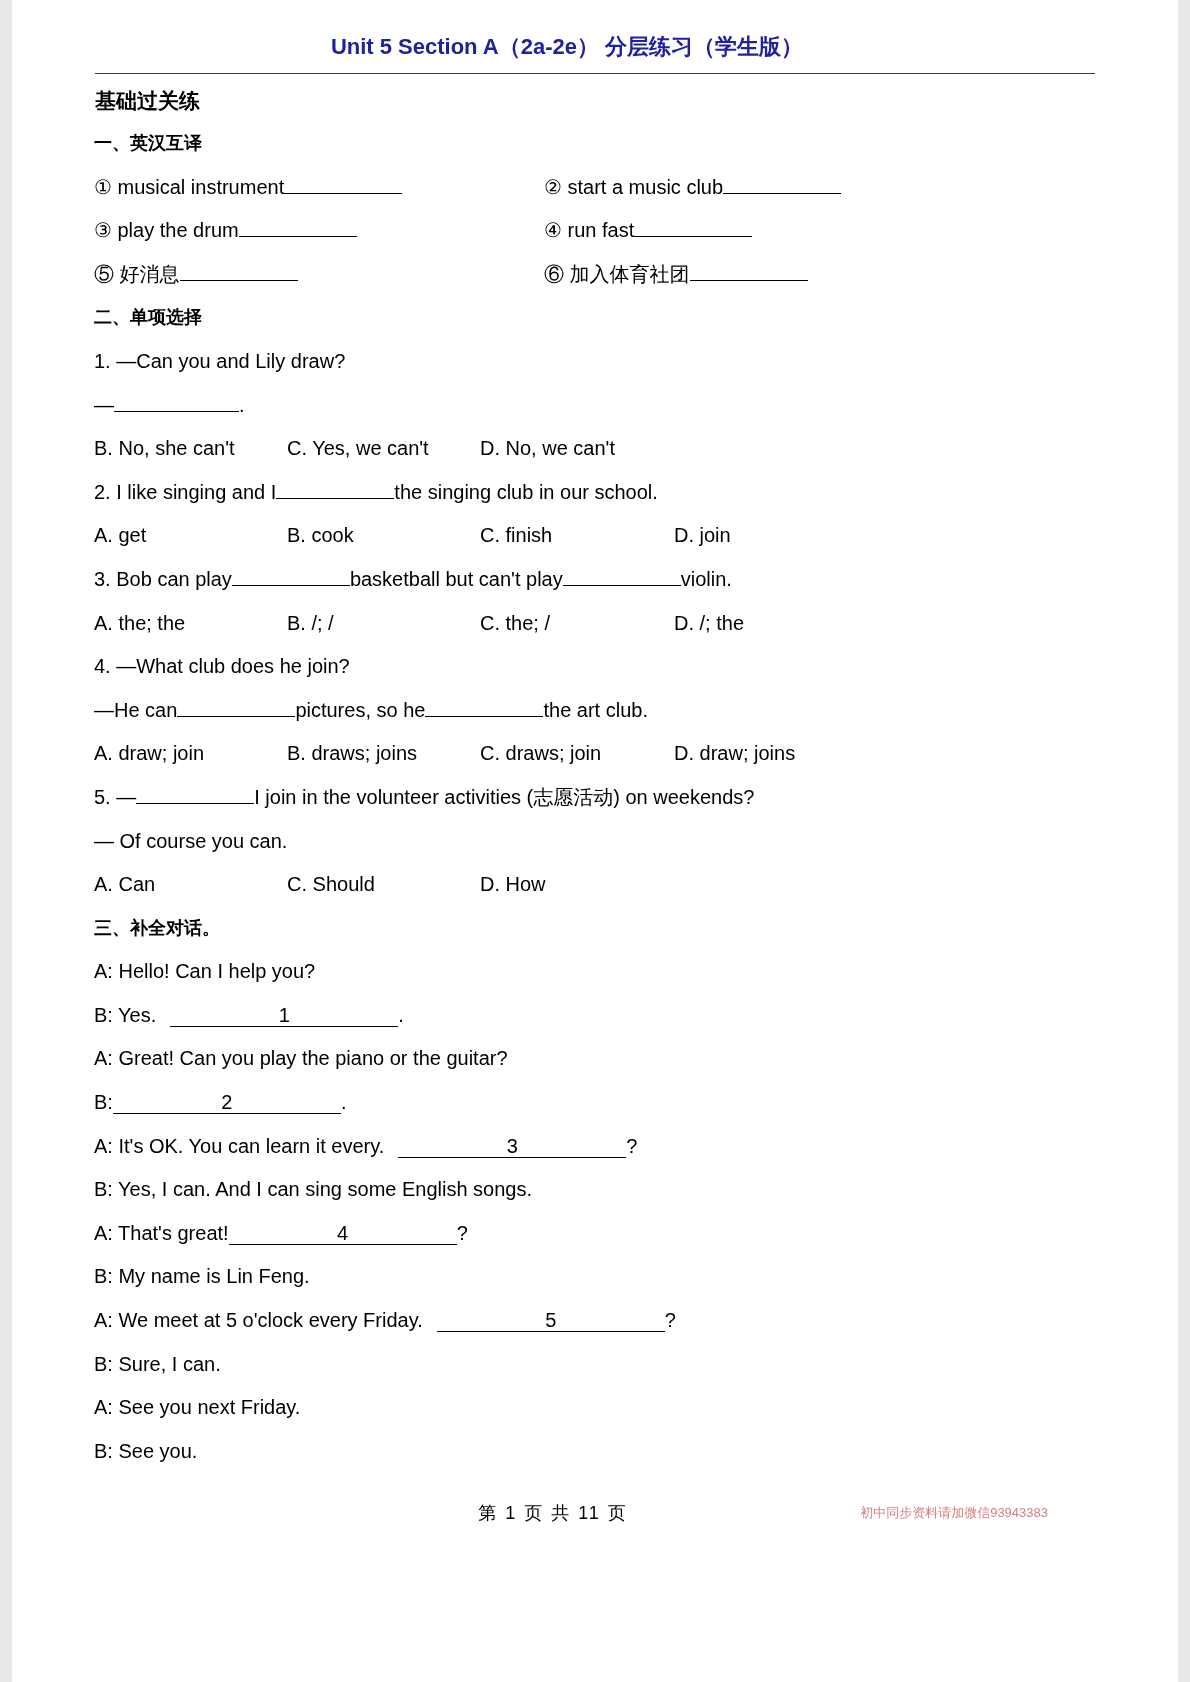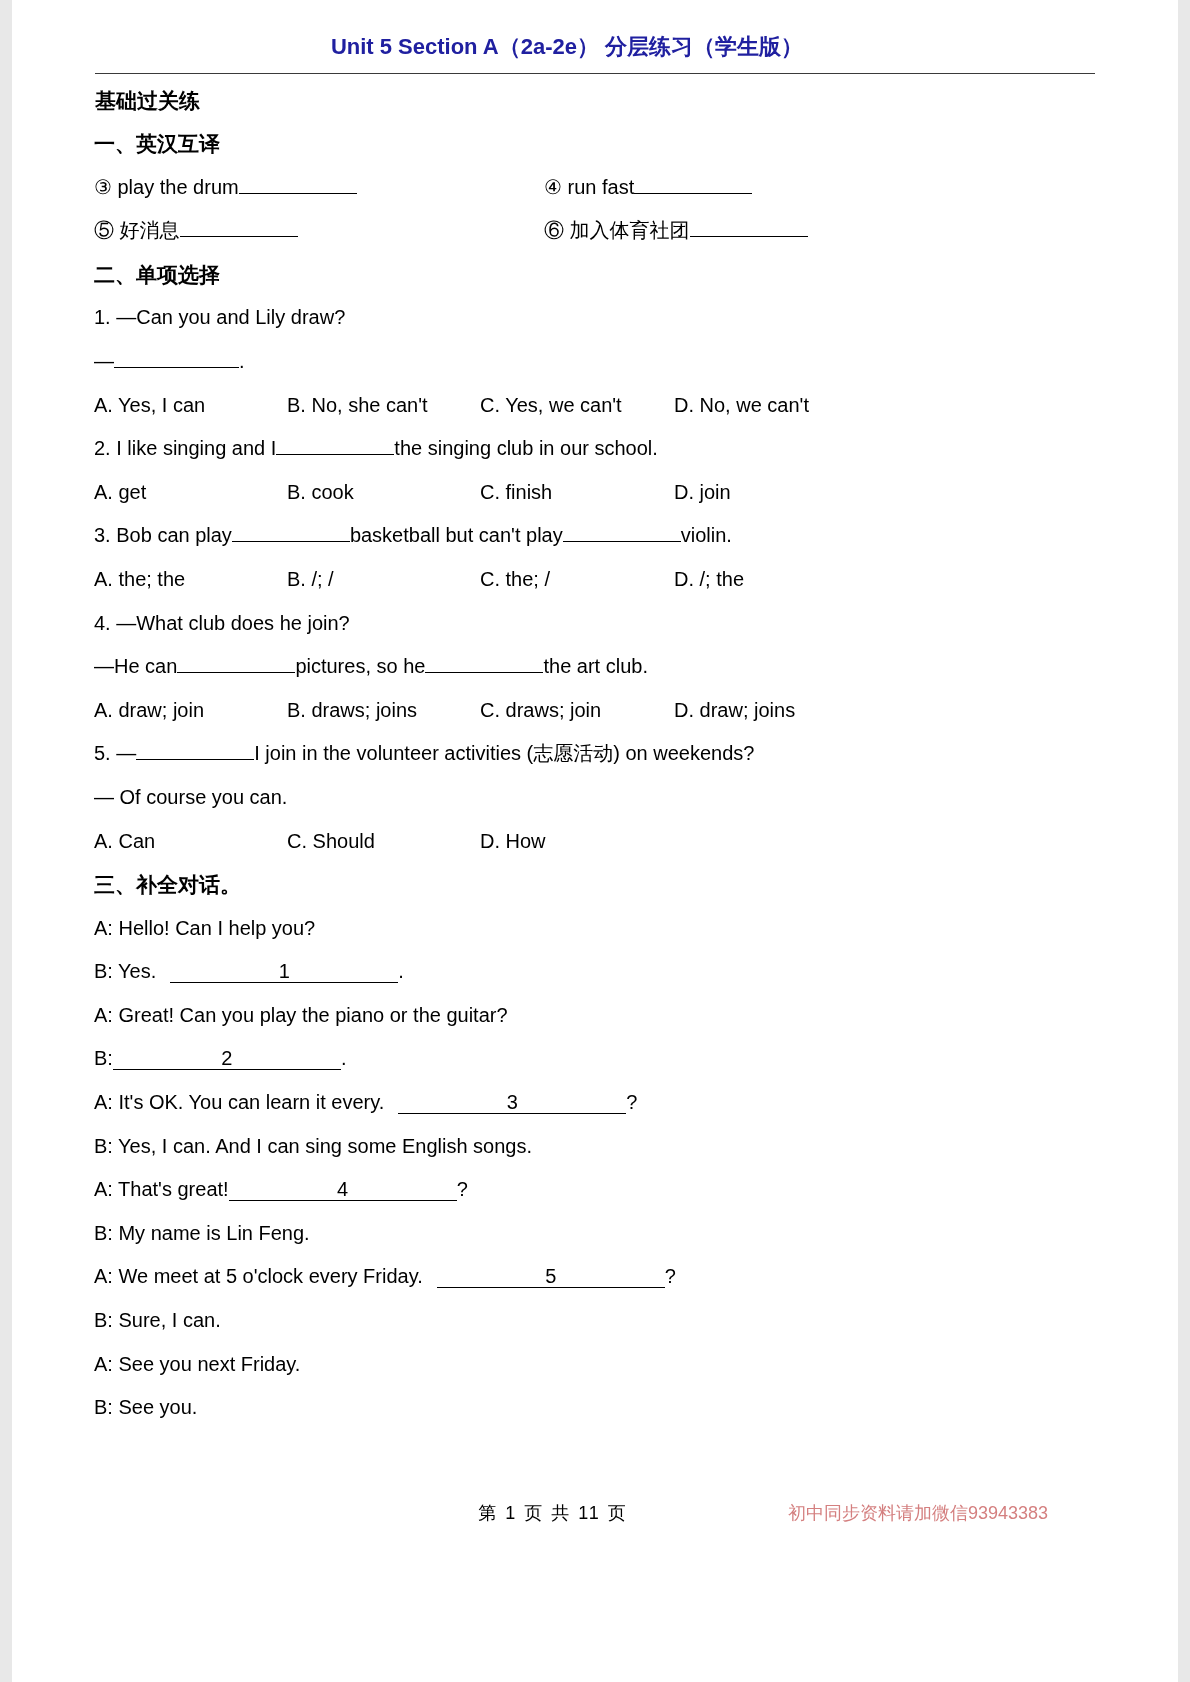--- a/index.html
+++ b/index.html
@@ -29,21 +29,21 @@
     margin: 11px 83px 0 83px;
   }
   .subtitle {
     font-weight: bold;
     font-size: 21px;
     line-height: 28px;
     margin: 13px 163px 0 83px;
   }
   .content { margin: 7px 128px 0 82px; }
   .ln { height: 43.6px; line-height: 43.6px; white-space: nowrap; }
-  .sec-head { font-weight: bold; font-size: 21px; }
+  .sec-head { font-weight: bold; font-size: 18px; }
   .vocab-row { display: grid; grid-template-columns: 450px auto; }
   .opts { display: grid; grid-template-columns: 193px 193px 194px auto; }
   .blank {
     display: inline-block;
     width: 118px;
     height: 0;
     border-bottom: 1.4px solid #000;
     vertical-align: baseline;
   }
   .blank.w125 { width: 125px; }
@@ -67,53 +67,56 @@
     position: absolute;
     left: 0; right: 0;
     text-align: center;
     transform: translateX(-42px);
     font-size: 18px;
     letter-spacing: 2px;
   }
   .promo {
     position: absolute;
     right: 130px;
-    font-size: 18px;
+    font-size: 13px;
     color: #d47f7f;
   }
 </style>
 </head>
 <body>
 
 <div class="page">
 
   <div class="title-block">
     <div class="doc-title">Unit 5 Section A（2a-2e） 分层练习（学生版）</div>
   </div>
   <hr class="head-rule">
   <div class="subtitle">基础过关练</div>
 
   <div class="content">
 
     <div class="ln sec-head">一、英汉互译</div>
     <div class="ln vocab-row">
+      <div><span>① musical instrument</span><span class="blank"></span></div>
+      <div><span>② start a music club</span><span class="blank"></span></div>
+    </div>
+    <div class="ln vocab-row">
       <div><span>③ play the drum</span><span class="blank"></span></div>
       <div><span>④ run fast</span><span class="blank"></span></div>
     </div>
     <div class="ln vocab-row">
       <div><span>⑤ 好消息</span><span class="blank"></span></div>
       <div><span>⑥ 加入体育社团</span><span class="blank"></span></div>
     </div>
 
     <div class="ln sec-head">二、单项选择</div>
 
     <div class="ln">1. —Can you and Lily draw?</div>
     <div class="ln"><span>—</span><span class="blank w125"></span><span>.</span></div>
     <div class="ln opts">
-      <div>A. Yes, I can</div>
       <div>B. No, she can't</div>
       <div>C. Yes, we can't</div>
       <div>D. No, we can't</div>
     </div>
 
     <div class="ln"><span>2. I like singing and I</span><span class="blank"></span><span>the singing club in our school.</span></div>
     <div class="ln opts">
       <div>A. get</div>
       <div>B. cook</div>
       <div>C. finish</div>

